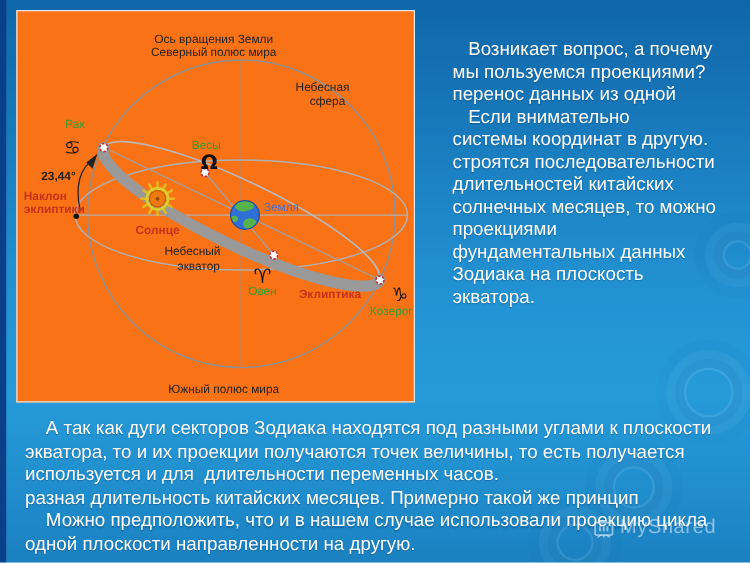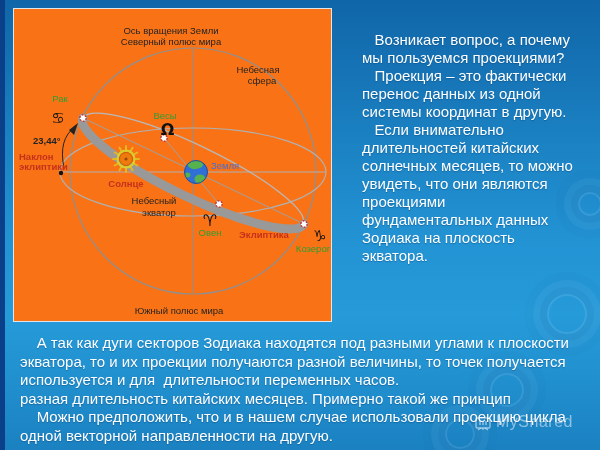--- a/index.html
+++ b/index.html
@@ -117,40 +117,39 @@
   <text class="dl r" x="250" y="229" text-anchor="middle">Эклиптика</text>
   <text class="sym" x="306" y="232" text-anchor="middle" font-size="15">♑</text>
   <text class="dl g" x="299" y="243" text-anchor="middle">Козерог</text>
   <text class="dl" x="165" y="305" text-anchor="middle">Южный полюс мира</text>
 </svg>
 </div>
 
 <div class="textblock right-block">
     <div>   Возникает вопрос, а почему</div>
     <div>мы пользуемся проекциями?</div>
-    <div>   Проекция – это фактически</div>
     <div>перенос данных из одной</div>
+    <div>   Если внимательно</div>
     <div>системы координат в другую.</div>
-    <div>   Если внимательно</div>
+    <div>строятся последовательности</div>
     <div>длительностей китайских</div>
     <div>солнечных месяцев, то можно</div>
-    <div>увидеть, что они являются</div>
     <div>проекциями</div>
     <div>фундаментальных данных</div>
     <div>Зодиака на плоскость</div>
     <div>экватора.</div>
   </div>
 
 <div class="textblock bottom-block">
     <div>    А так как дуги секторов Зодиака находятся под разными углами к плоскости</div>
-    <div>экватора, то и их проекции получаются разной величины, то точек получается</div>
+    <div>экватора, то и их проекции получаются точек величины, то есть получается</div>
     <div>используется и для  длительности переменных часов.</div>
     <div>разная длительность китайских месяцев. Примерно такой же принцип</div>
     <div>    Можно предположить, что и в нашем случае использовали проекцию цикла</div>
-    <div>одной векторной направленности на другую.</div>
+    <div>одной плоскости направленности на другую.</div>
   </div>
 
 <div class="watermark">
   <svg width="18" height="18" viewBox="0 0 18 18">
     <rect x="2" y="5" width="14" height="10" rx="1.5" fill="none" stroke="rgba(228,242,253,0.6)" stroke-width="1.4"></rect>
     <line x1="6" y1="8" x2="6" y2="12" stroke="rgba(228,242,253,0.6)" stroke-width="1.4"></line>
     <line x1="9" y1="8" x2="9" y2="12" stroke="rgba(228,242,253,0.6)" stroke-width="1.4"></line>
     <line x1="12" y1="8" x2="12" y2="12" stroke="rgba(228,242,253,0.6)" stroke-width="1.4"></line>
     <line x1="4" y1="17" x2="7" y2="15" stroke="rgba(228,242,253,0.6)" stroke-width="1.2"></line>
     <line x1="9" y1="15" x2="9" y2="17" stroke="rgba(228,242,253,0.6)" stroke-width="1.2"></line>

